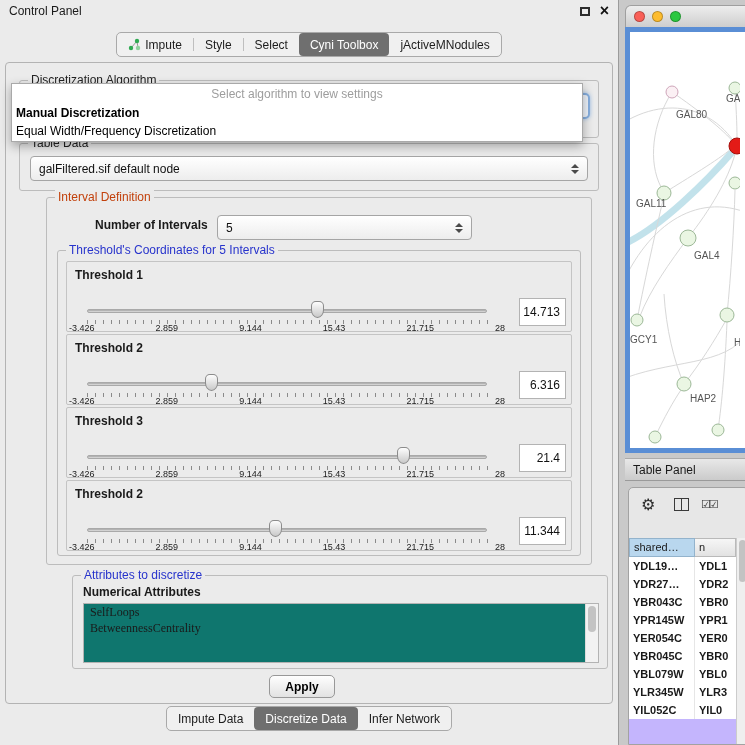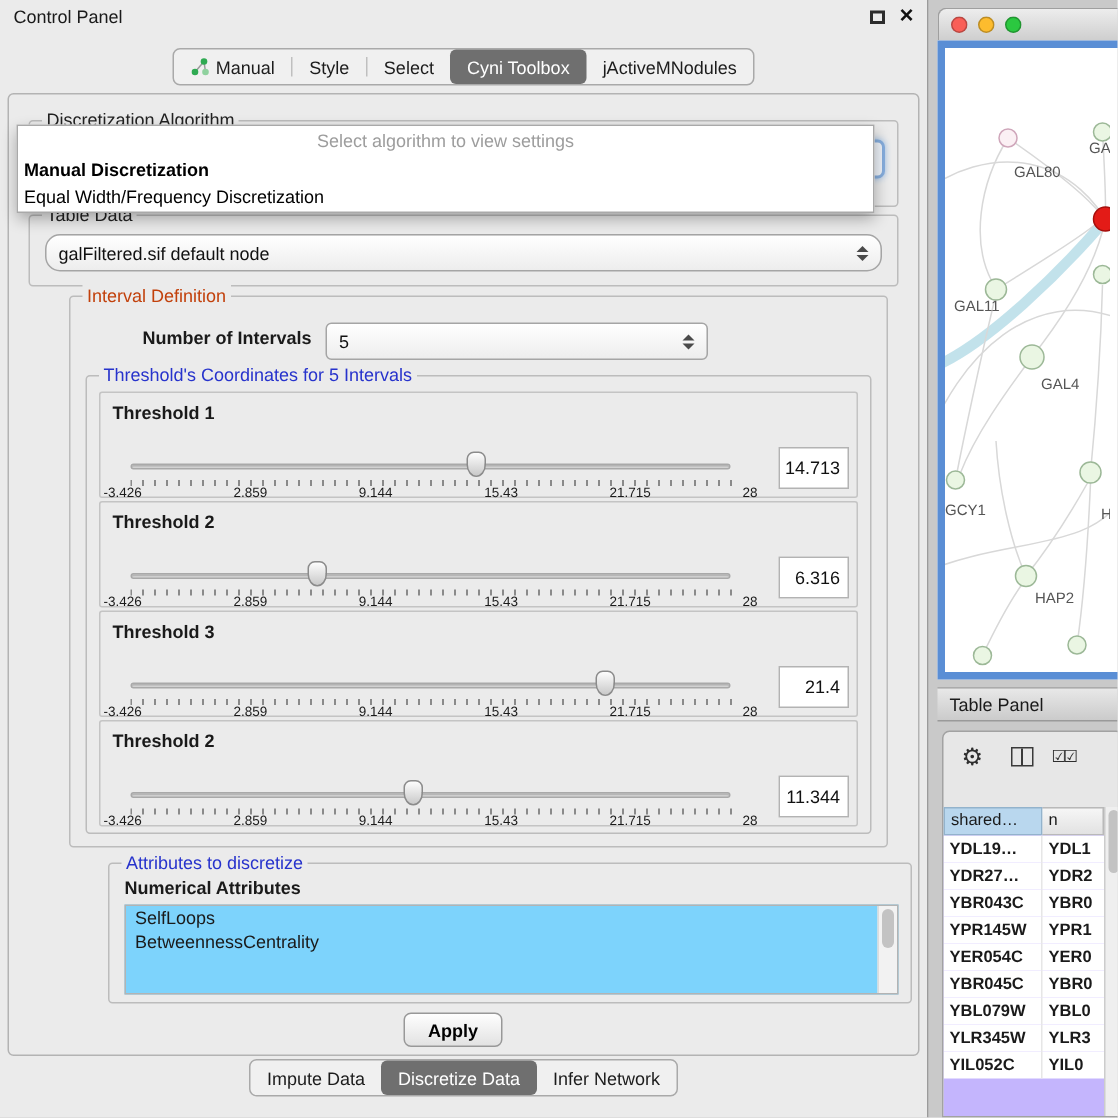--- a/index.html
+++ b/index.html
@@ -72,21 +72,21 @@
         background:linear-gradient(#fdfdfd,#c9c9c9); border:1px solid #8b8b8b;
         border-radius:6px 6px 8px 8px / 6px 6px 10px 10px; z-index:2; }
   .ticks { position:absolute; left:20px; top:58px; width:401px; height:4px;
         background:repeating-linear-gradient(to right,#8a8a8a 0 1px,transparent 1px 8px); }
   .scale { position:absolute; left:2px; top:61px; width:436px; display:flex;
         justify-content:space-between; font-size:9px; color:#1a1a1a; }
 
   
   .attr-heading { position:absolute; left:10px; top:9px; font-size:12px; font-weight:bold; }
   .attr-list { position:absolute; left:10px; top:27px; width:516px; height:60px;
-        background:#7dd3fc; border:1px solid #b3b3b3; overflow:hidden; }
+        background:#0f766e; border:1px solid #b3b3b3; overflow:hidden;font-family:Liberation Serif, serif; }
   .attr-item { height:16px; line-height:16px; padding-left:6px; font-size:12px; }
   .vscroll { position:absolute; right:0; top:0; bottom:0; width:13px;
         background:#f2f2f2; border-left:1px solid #dcdcdc; }
   .vthumb { position:absolute; left:2px; top:2px; width:8px; height:26px;
         background:#c3c3c3; border-radius:5px; }
 
   .apply { position:absolute; left:263px; top:612px; width:66px; height:23px;
         display:flex; align-items:center; justify-content:center;
         background:linear-gradient(#fefefe,#e2e2e2); border:1px solid #989898;
         border-radius:5px; font-size:12px; font-weight:600; font-family:inherit; }
@@ -152,21 +152,21 @@
     <div class="tabbar top">
       <div class="tabgroup">
         <div class="tab">
           <svg width="13" height="13" viewBox="0 0 13 13">
             <line x1="3" y1="10" x2="9" y2="3" stroke="#999" stroke-width="1"></line>
             <line x1="9" y1="3" x2="10" y2="10" stroke="#999" stroke-width="1"></line>
             <circle cx="3" cy="10" r="2.2" fill="#2faa52"></circle>
             <circle cx="9" cy="3" r="2.2" fill="#2faa52"></circle>
             <circle cx="10" cy="10" r="2.2" fill="#8fd19e"></circle>
           </svg>
-          <span>Manual</span>
+          <span>Impute</span>
         </div>
         <div class="tabsep"></div>
         <div class="tab">
           <span>Style</span>
         </div>
         <div class="tabsep"></div>
         <div class="tab">
           <span>Select</span>
         </div>
         <div class="tab sel">
@@ -186,21 +186,21 @@
       <div class="combo-sliver"></div>
 
       <div class="popup">
         <div class="prompt">Select algorithm to view settings</div>
         <div class="opt bold">Manual Discretization</div>
         <div class="opt">Equal Width/Frequency Discretization</div>
       </div>
 
       <div class="group" style="left:13px; top:80px; width:580px; height:48px;">
         <span class="gtitle">Table Data</span>
-        <div class="combo" style="left:10px; top:12px; width:558px; height:25px;border-radius:10px;">
+        <div class="combo" style="left:10px; top:12px; width:558px; height:25px;">
           <span>galFiltered.sif default node</span>
           <span class="arrows">
             <span class="tri-up"></span>
               <span class="tri-down"></span>
           </span>
         </div>
       </div>
 
       <div class="group" style="left:40px; top:134px; width:546px; height:368px;">
         <span class="gtitle green">Interval Definition</span>

